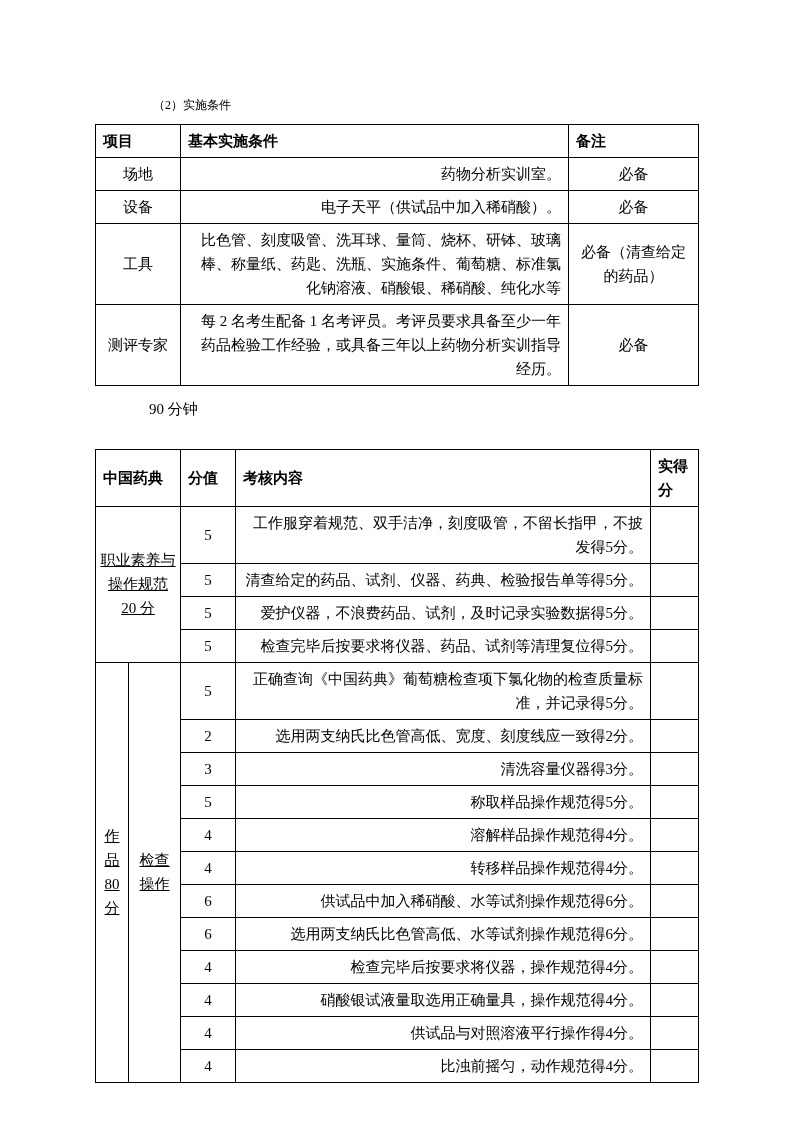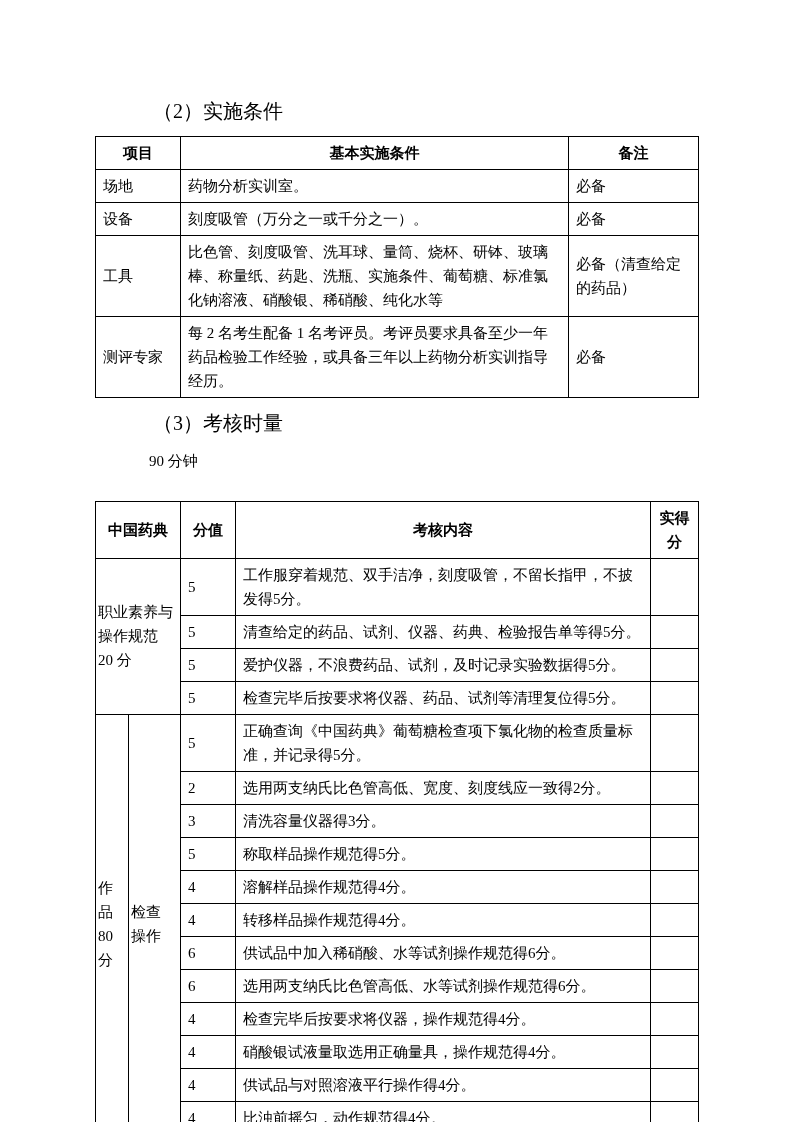--- a/index.html
+++ b/index.html
@@ -16,21 +16,21 @@
     padding: 86px 95px 0 95px;
     font-family: "Liberation Serif", "DejaVu Serif", serif;
     color: #000000;
     font-size: 15px;
     position: relative;
     overflow: hidden;
   }
   .heading {
     padding-left: 58px;
     margin: 10px 0 10px 0;
-    font-size: 20px;
+    font-size: 12px;
     font-weight: normal;
     line-height: 1.5;
   }
   .body-line {
     padding-left: 54px;
     margin: 12px 0 28px 0;
     line-height: 1.5;
   }
   table {
     border-collapse: collapse;
@@ -40,28 +40,29 @@
   th, td {
     border: 1px solid #000000;
     padding: 4px 7px;
     line-height: 1.6;
     vertical-align: middle;
     word-break: break-all;
     font-size: 15px;
   }
   th {
     font-weight: bold;
-    text-align: center;
-  }
-  td.center { }
-  td.left   { text-align: left; }
+    text-align: left;
+  }
+  td.center { text-align: center; }
+  td.left   { text-align: right; }
   td.pre {
     white-space: pre-line;
     padding-left: 2px;
     padding-right: 2px;
+    text-decoration: underline;
   }
   td.earned { min-height: 10px; }
   .conditions-table { margin: 6px 0 8px 0; }
   .scoring-table    { margin: 6px 0 0 0; }
   .page-number {
     position: absolute;
     top: 1038px;
     left: 16px;
     width: 100%;
     text-align: right;
@@ -89,37 +90,36 @@
       </tr>
     </thead>
     <tbody>
         <tr>
           <td class="center">场地</td>
           <td class="left">药物分析实训室。</td>
           <td class="center">必备</td>
         </tr>
         <tr>
           <td class="center">设备</td>
-          <td class="left">刻度吸管（万分之一或千分之一）。</td>
+          <td class="left">电子天平（供试品中加入稀硝酸）。</td>
           <td class="center">必备</td>
         </tr>
         <tr>
           <td class="center">工具</td>
           <td class="left">比色管、刻度吸管、洗耳球、量筒、烧杯、研钵、玻璃棒、称量纸、药匙、洗瓶、实施条件、葡萄糖、标准氯化钠溶液、硝酸银、稀硝酸、纯化水等</td>
           <td class="center">必备（清查给定的药品）</td>
         </tr>
         <tr>
           <td class="center">测评专家</td>
           <td class="left">每 2 名考生配备 1 名考评员。考评员要求具备至少一年药品检验工作经验，或具备三年以上药物分析实训指导经历。</td>
           <td class="center">必备</td>
         </tr>
       </tbody>
   </table>
 
-  <p class="heading">（3）考核时量</p>
   <p class="body-line">90 分钟</p>
 
   <table class="scoring-table">
     <colgroup>
       <col style="width:33px">
       <col style="width:52px">
       <col style="width:55px">
       <col style="width:415px">
       <col style="width:48px">
     </colgroup>

